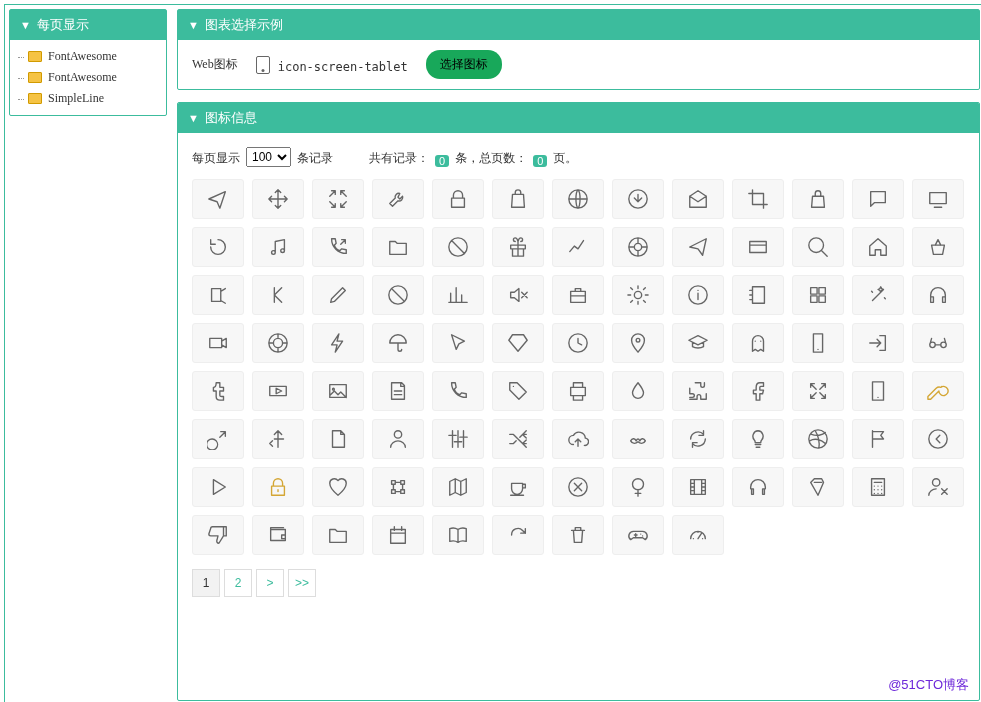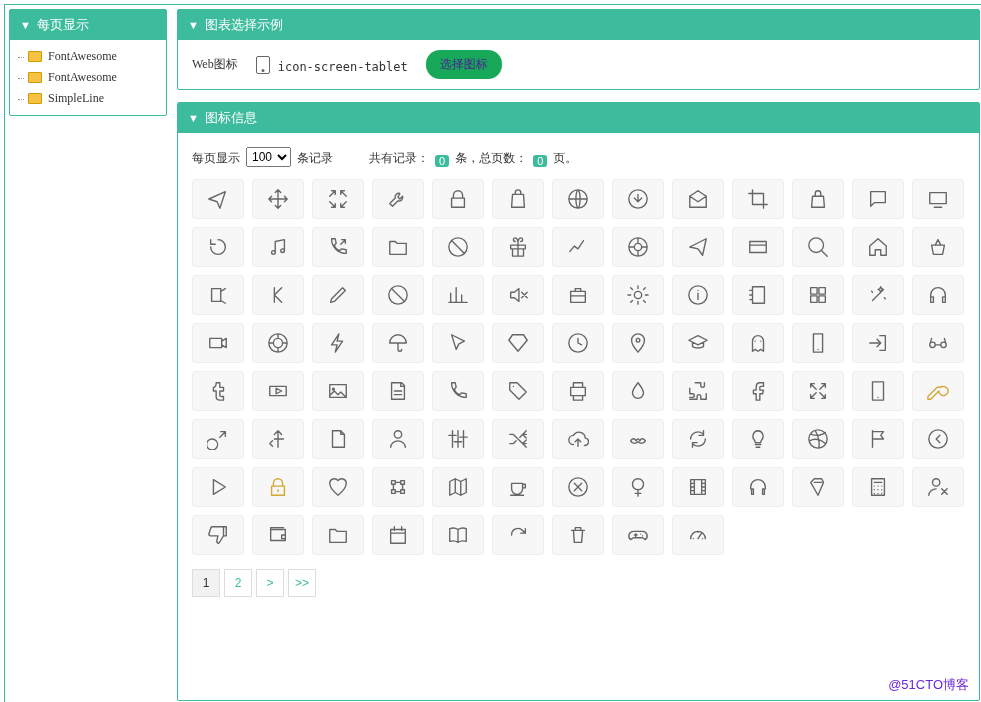--- a/index.html
+++ b/index.html
@@ -13,21 +13,21 @@
 .panel-body { padding: 10px 14px; }
 .tree { padding: 6px 4px; }
 .tree-item { padding: 3px 0 3px 14px; display: flex; align-items: center; gap: 6px; font-family: Liberation Serif, serif; font-size: 12px; position: relative; cursor: pointer; }
 .tree-item::before { content: ""; position: absolute; left: 4px; top: 50%; width: 6px; border-top: 1px dotted #999; }
 .folder-icon { width: 14px; height: 11px; background: #f5c344; border: 1px solid #d19a00; border-radius: 1px; display: inline-block; }
 .demo-row { display: flex; align-items: center; gap: 18px; }
 .demo-label { font-family: "SimSun"; }
 .demo-icon-box { display: flex; align-items: flex-end; gap: 8px; font-family: monospace; }
 .tablet-ic { width: 14px; height: 18px; border: 1.5px solid #666; border-radius: 2px; position: relative; }
 .tablet-ic::after { content: ""; position: absolute; bottom: 1px; left: 50%; transform: translateX(-50%); width: 3px; height: 3px; border-radius: 50%; background: #666; }
-.btn-green { background: #18a85a; color: #4c1d95; border: none; padding: 6px 14px; border-radius: 14px; cursor: pointer; font-size: 12px; }
+.btn-green { background: #18a85a; color: #000000; border: none; padding: 6px 14px; border-radius: 14px; cursor: pointer; font-size: 12px; }
 .info-bar { display: flex; align-items: flex-end; gap: 6px; padding: 4px 0 12px; font-size: 12px; }
 .info-bar select { font-size: 12px; padding: 1px; }
 .badge { background: #3cbc9d; color: #fff; padding: 0 4px; border-radius: 3px; font-size: 11px; }
 .info-spacer { width: 24px; }
 .icon-grid { display: grid; grid-template-columns: repeat(13, 52px); gap: 8px 8px; }
 .icon-cell { width: 52px; height: 40px; background: #f7f7f7; border: 1px solid #eee; border-radius: 3px; display: flex; align-items: center; justify-content: center; cursor: pointer; }
 .icon-cell svg { width: 22px; height: 22px; stroke: #666; stroke-width: 1.5; fill: none; stroke-linecap: round; stroke-linejoin: round; }
 .icon-cell.gold svg { stroke: #d4a634; }
 .pagination { display: flex; gap: 4px; margin-top: 14px; }
 .pagination button { min-width: 28px; height: 28px; border: 1px solid #ddd; background: #fff; cursor: pointer; font-size: 12px; color: #3cbc9d; }

